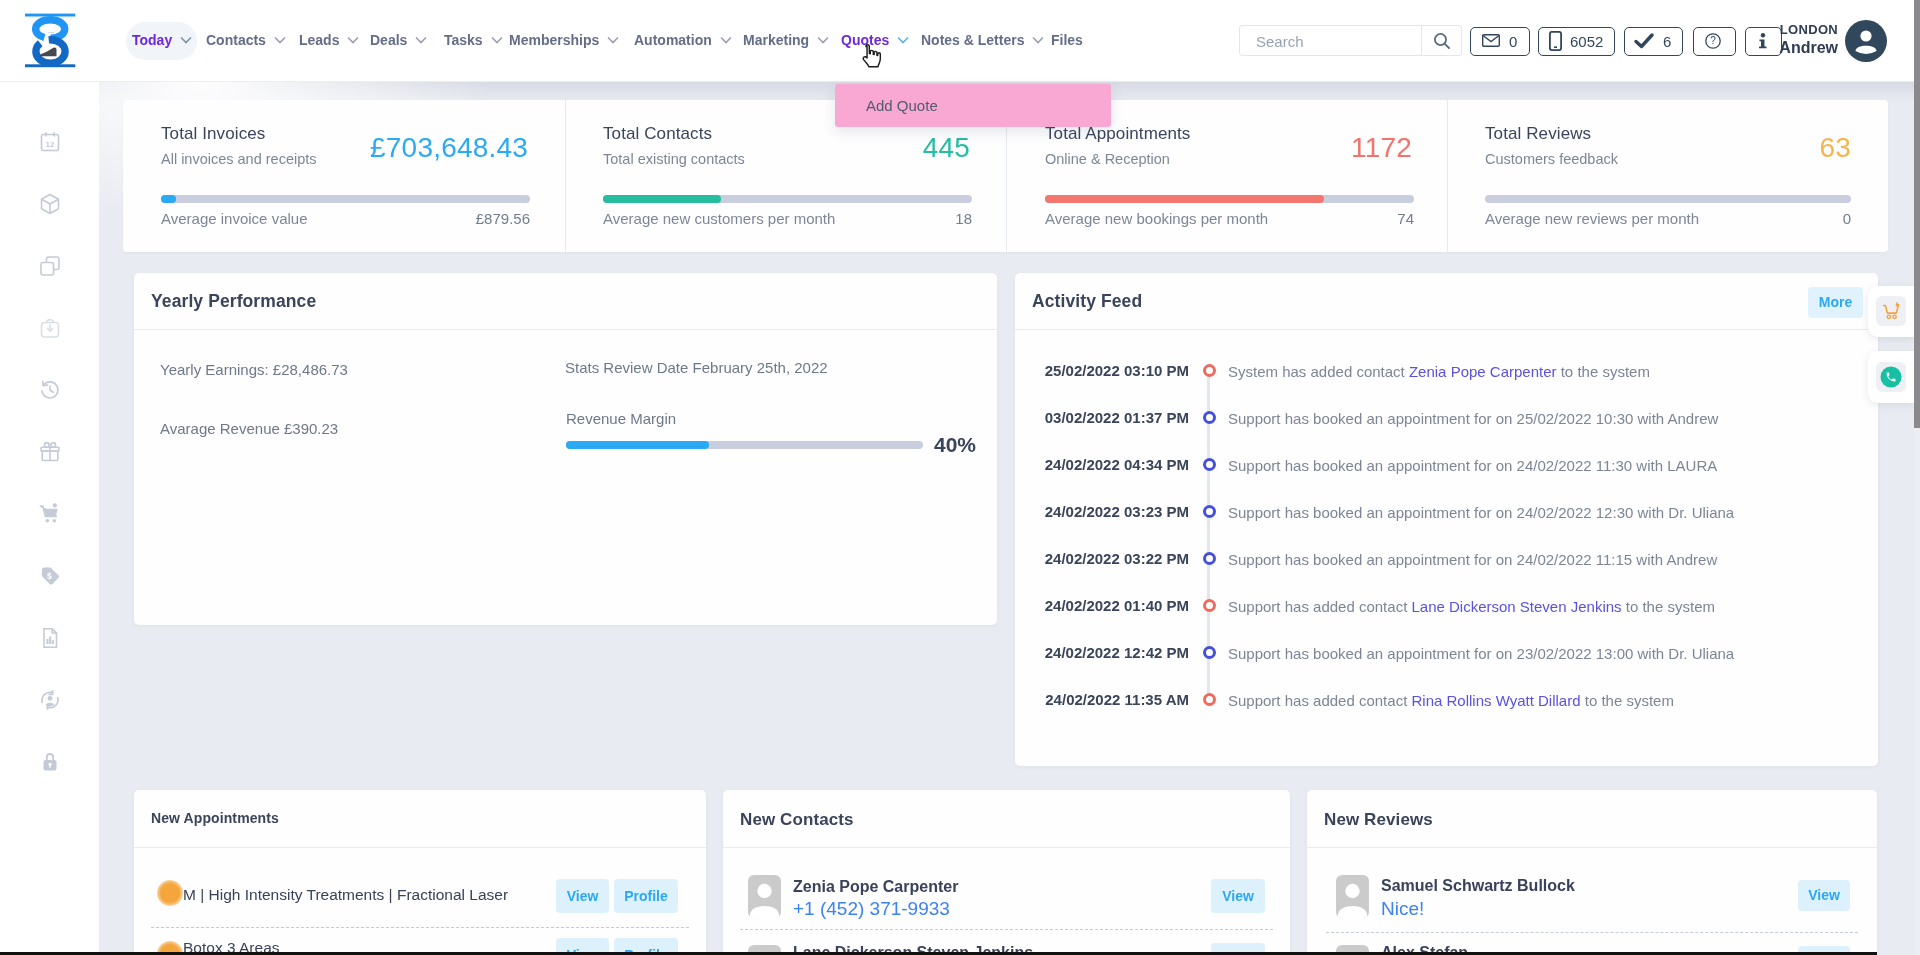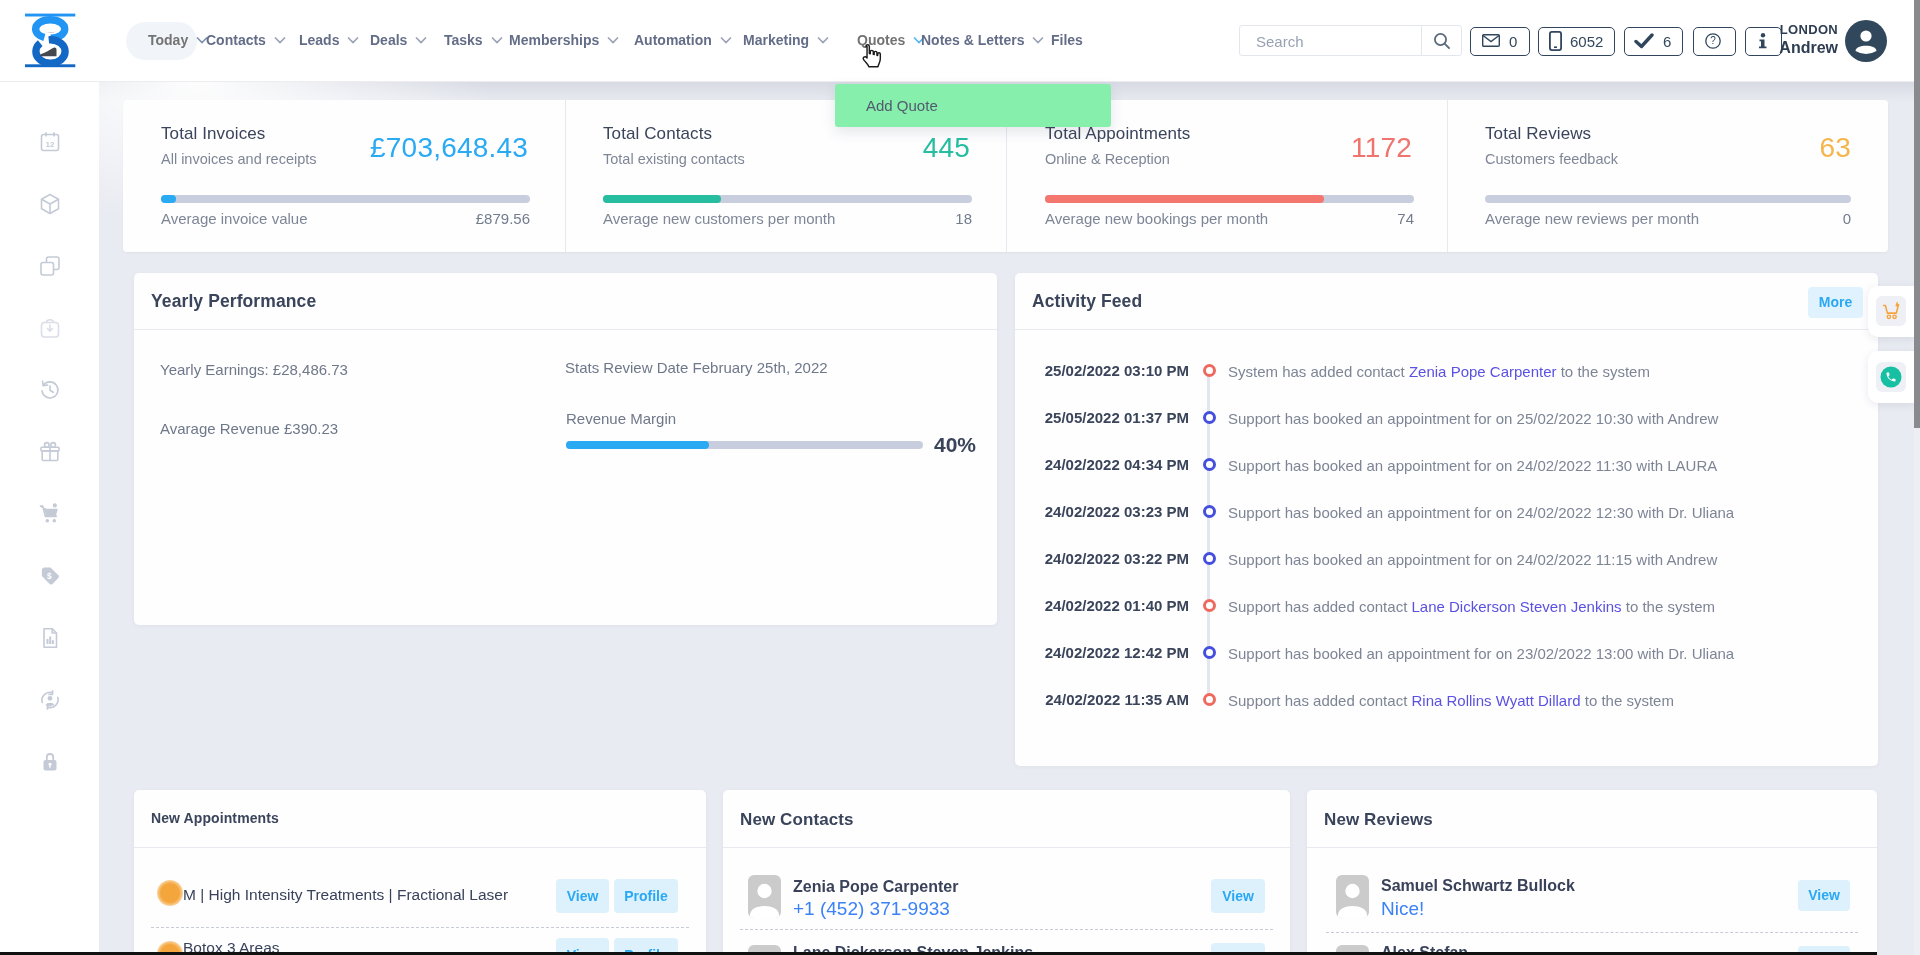--- a/index.html
+++ b/index.html
@@ -8,21 +8,21 @@
 .abs { position:absolute; }
 
 
 #contentbg { left:99px; top:82px; width:1815px; height:873px; background:#e9ebf2; }
 #topband { left:99px; top:82px; width:1815px; height:20px; background:linear-gradient(#d7dae3, #e9ebf2); }
 #glow { left:99px; top:82px; width:700px; height:300px; background:radial-gradient(ellipse 420px 200px at 100px 0px, rgba(255,255,255,0.95), rgba(255,255,255,0) 70%); }
 
 
 #navbar { left:0; top:0; width:1920px; height:82px; background:#fff; border-bottom:1px solid #ededf1; z-index:5; }
 .nav-item { position:absolute; top:32px; font-size:14px; font-weight:bold; color:#646d88; letter-spacing:0; white-space:nowrap; }
-.nav-item.blue { color:#737373;margin-left:16px; }
+.nav-item.blue { color:#6d28d9; }
 .nav-item svg { margin-left:8px; vertical-align:1px; }
 #today-pill { left:126px; top:22px; width:71px; height:38px; border-radius:19px; background:#f1f4f9; }
 
 
 #search { left:1239px; top:25px; width:223px; height:31px; border:1px solid #e3e6ed; border-radius:3px; background:#fff; }
 #search .ph { position:absolute; left:16px; top:7px; font-size:15px; color:#98a1b3; }
 #search .sep { position:absolute; left:181px; top:0px; width:1px; height:29px; background:#e3e6ed; }
 .hbox { position:absolute; top:27px; height:29px; border:1.5px solid #31465c; border-radius:5px; background:#fff; color:#33475b; font-size:15px; }
 .hbox span.n { position:absolute; top:5px; }
 #who { top:22px; width:60px; text-align:right; color:#2e3d52; }
@@ -72,21 +72,21 @@
 
 .btn { position:absolute; height:34px; background:#ddf1fd; border-radius:4px; color:#2aa8f4; font-size:14px; font-weight:bold; text-align:center; line-height:34px; }
 .dash { position:absolute; border-top:1px dashed #c6cbd6; }
 .avatar-sq { position:absolute; width:33px; height:43px; border-radius:6px; background:#cbcbcb; overflow:hidden; }
 .orange-dot { position:absolute; width:26px; height:26px; border-radius:50%; background:radial-gradient(circle, #f4a63c 0%, #f4a63c 50%, rgba(244,166,60,0.45) 72%, rgba(244,166,60,0) 100%); }
 .item-t { position:absolute; font-size:15.5px; color:#39425a; white-space:nowrap; }
 .name { position:absolute; font-size:16px; font-weight:bold; color:#39425a; white-space:nowrap; }
 .sub { position:absolute; font-size:19px; color:#3b82f6; white-space:nowrap; }
 
 
-#dropdown { left:835px; top:84px; width:276px; height:43px; background:#86efac; border-radius:3px; box-shadow:0 5px 14px rgba(60,70,90,0.13); z-index:6; }
+#dropdown { left:835px; top:84px; width:276px; height:43px; background:#f9a8d4; border-radius:3px; box-shadow:0 5px 14px rgba(60,70,90,0.13); z-index:6; }
 #dropdown span { position:absolute; left:31px; top:13px; font-size:15px; color:#525b6e; }
 
 
 .fcard { position:absolute; left:1868px; width:46px; background:#fff; border-radius:10px 0 0 10px; box-shadow:0 2px 8px rgba(40,50,80,0.10); z-index:4; }
 .fsq { position:absolute; left:8px; width:30px; height:30px; border-radius:6px; background:#eef0f5; }
 
 #blackbar { left:0; top:952px; width:1877px; height:3px; background:#111; z-index:22; }
 </style>
 </head>
 <body>
@@ -216,21 +216,21 @@
 <div class="card" style="left:1015px; top:273px; width:863px; height:493px;">
   <div class="card-h"></div>
   <div class="card-t">Activity Feed</div>
   <div class="abs" id="morebtn">More</div>
 </div>
 <div class="abs" id="tl-line"></div>
 <div class="tl-date" style="top:362px">25/02/2022 03:10 PM</div>
 <div class="tl-circ c-red" style="top:364px"></div>
 <div class="tl-msg" style="top:363px">System has added contact <span class="lnk">Zenia Pope Carpenter</span> to the system</div>
 
-<div class="tl-date" style="top:409px">25/05/2022 01:37 PM</div>
+<div class="tl-date" style="top:409px">03/02/2022 01:37 PM</div>
 <div class="tl-circ c-blue" style="top:411px"></div>
 <div class="tl-msg" style="top:410px">Support has booked an appointment for on 25/02/2022 10:30 with Andrew</div>
 
 <div class="tl-date" style="top:456px">24/02/2022 04:34 PM</div>
 <div class="tl-circ c-blue" style="top:458px"></div>
 <div class="tl-msg" style="top:457px">Support has booked an appointment for on 24/02/2022 11:30 with LAURA</div>
 
 <div class="tl-date" style="top:503px">24/02/2022 03:23 PM</div>
 <div class="tl-circ c-blue" style="top:505px"></div>
 <div class="tl-msg" style="top:504px">Support has booked an appointment for on 24/02/2022 12:30 with Dr. Uliana</div>

